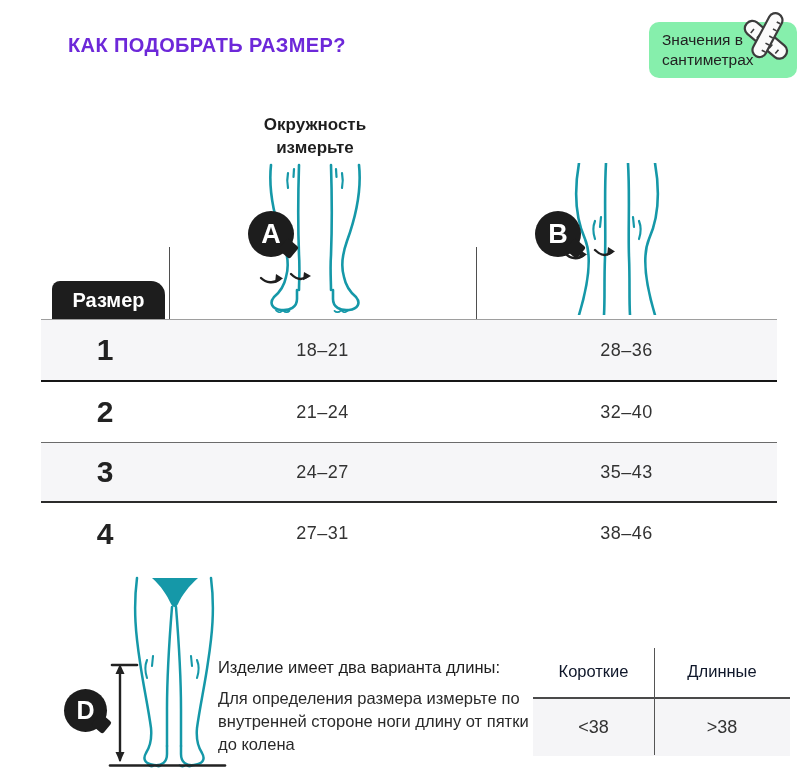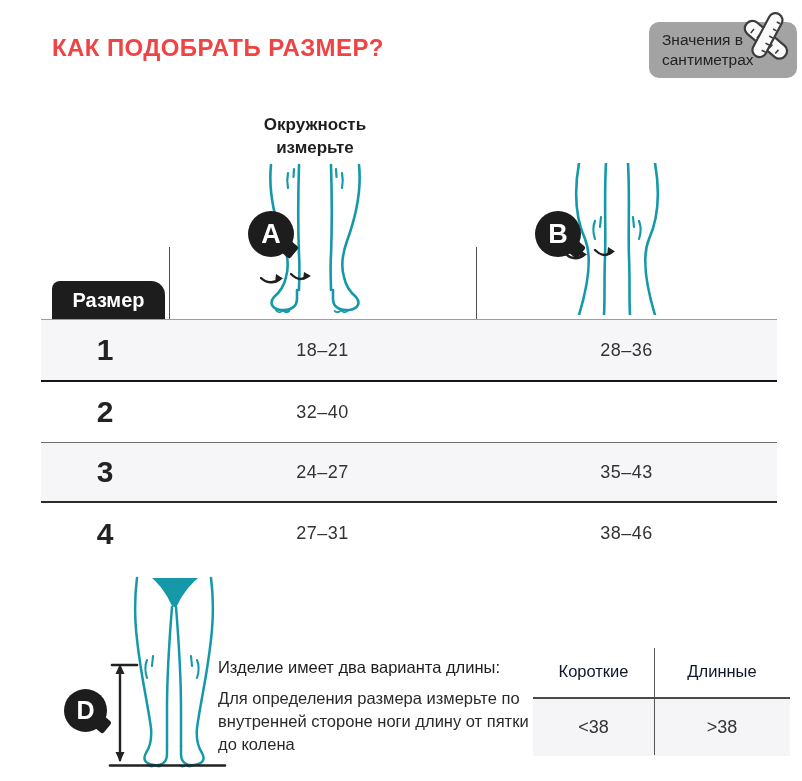--- a/index.html
+++ b/index.html
@@ -1,22 +1,22 @@
 <!DOCTYPE html>
 <html><head>
 <meta charset="utf-8">
 <style>
   * { margin:0; padding:0; box-sizing:border-box; }
   html,body { background:#ffffff; }
   body { font-family:"Liberation Sans","DejaVu Sans",sans-serif; color:#1f1f1f; }
   .canvas { position:relative; width:802px; height:781px; background:#fff; overflow:hidden; }
 
-  .page-title { position:absolute; left:52px; top:34px; font-size:24px; font-weight:700; letter-spacing:.4px; color:#ef4444; }
+  .page-title { position:absolute; left:68px; top:34px; font-size:20px; font-weight:700; letter-spacing:.4px; color:#6d28d9; }
 
-  .units-box { position:absolute; left:649px; top:22px; width:148px; height:56px; background:#a3a3a3; border-radius:10px; display:flex; align-items:center; padding-left:13px; }
+  .units-box { position:absolute; left:649px; top:22px; width:148px; height:56px; background:#86efac; border-radius:10px; display:flex; align-items:center; padding-left:13px; }
   .units-box .txt { font-size:15.5px; line-height:1.28; color:#222; width:102px; }
   .tape-icon { position:absolute; left:735px; top:6px; }
 
   .col-header { position:absolute; width:160px; text-align:center; font-size:17px; font-weight:700; line-height:1.35; color:#1e1e1e; top:114px; }
   .col-header.ankle { left:235px; }
   .col-header.calf  { left:537px; }
 
   .legs { position:absolute; }
   .legs.a { left:245px; top:163px; }
   .legs.b { left:547px; top:163px; }
@@ -123,20 +123,21 @@
   <div class="size-tab">Размер</div>
 
   <div class="size-table">
     <div class="size-row r1">
       <div class="cell-size">1</div>
       <div class="cell-val">18–21</div>
       <div class="cell-val">28–36</div>
     </div>
     <div class="size-row r2">
       <div class="cell-size">2</div>
+      <div class="cell-val">21–24</div>
       <div class="cell-val">32–40</div>
     </div>
     <div class="size-row r3">
       <div class="cell-size">3</div>
       <div class="cell-val">24–27</div>
       <div class="cell-val">35–43</div>
     </div>
     <div class="size-row r4">
       <div class="cell-size">4</div>
       <div class="cell-val">27–31</div>

